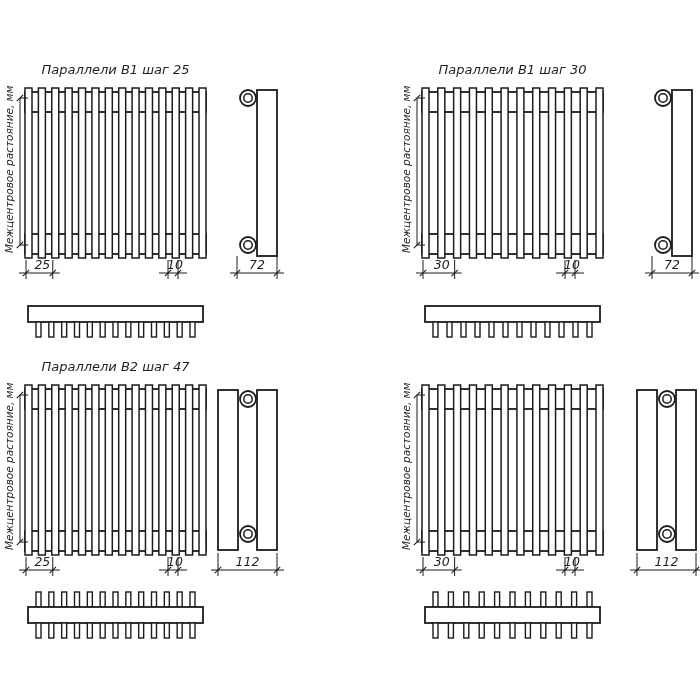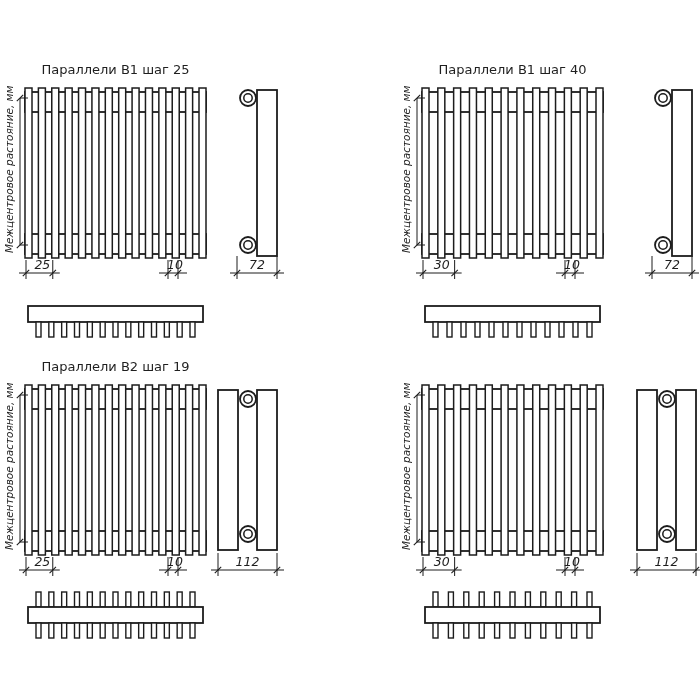--- a/index.html
+++ b/index.html
@@ -1,20 +1,20 @@
 <!DOCTYPE html>
 <html><head>
 <meta charset="utf-8">
 <style>
   html,body{margin:0;padding:0;background:#ffffff;}
   body{width:700px;height:700px;font-family:"DejaVu Sans",sans-serif;}
   .sheet{position:relative;width:700px;height:700px;overflow:hidden;background:#fff;}
   svg{position:absolute;left:0;top:0;}
   svg text{font-family:"DejaVu Sans",sans-serif;font-style:italic;}
-  .qtitle{position:absolute;width:181px;text-align:center;
+  .qtitle{position:absolute;width:181px;text-align:center;font-style:italic;
           font-size:13px;color:#1f1f1f;white-space:nowrap;}
   .vlabel{position:absolute;width:160px;height:14px;line-height:14px;text-align:center;
           font-style:italic;font-size:10.5px;color:#1f1f1f;white-space:nowrap;
           transform:rotate(-90deg);}
 </style>
 </head>
 <body>
 
 <div class="sheet">
   <svg id="drawing" width="700" height="700" viewBox="0 0 700 700">
@@ -329,20 +329,20 @@
           <rect x="525.4" y="623" width="5" height="15" fill="#fff" stroke="#1c1c1c" stroke-width="1.4"></rect>
           <rect x="540.8" y="623" width="5" height="15" fill="#fff" stroke="#1c1c1c" stroke-width="1.4"></rect>
           <rect x="556.2" y="623" width="5" height="15" fill="#fff" stroke="#1c1c1c" stroke-width="1.4"></rect>
           <rect x="571.6" y="623" width="5" height="15" fill="#fff" stroke="#1c1c1c" stroke-width="1.4"></rect>
           <rect x="587" y="623" width="5" height="15" fill="#fff" stroke="#1c1c1c" stroke-width="1.4"></rect>
         </g>
       </g>
     </svg>
 
   <div class="qtitle" style="left:25px;top:62px">Параллели B1 шаг 25</div>
-  <div class="qtitle" style="left:422px;top:62px">Параллели B1 шаг 40</div>
-  <div class="qtitle" style="left:25px;top:359px">Параллели B2 шаг 19</div>
+  <div class="qtitle" style="left:422px;top:62px">Параллели B1 шаг 30</div>
+  <div class="qtitle" style="left:25px;top:359px">Параллели B2 шаг 47</div>
 
   <div class="vlabel" style="left:-71px;top:166px">Межцентровое растояние, мм</div>
   <div class="vlabel" style="left:326px;top:166px">Межцентровое растояние, мм</div>
   <div class="vlabel" style="left:-71px;top:463px">Межцентровое растояние, мм</div>
   <div class="vlabel" style="left:326px;top:463px">Межцентровое растояние, мм</div>
 </div>
 
 </body></html>

